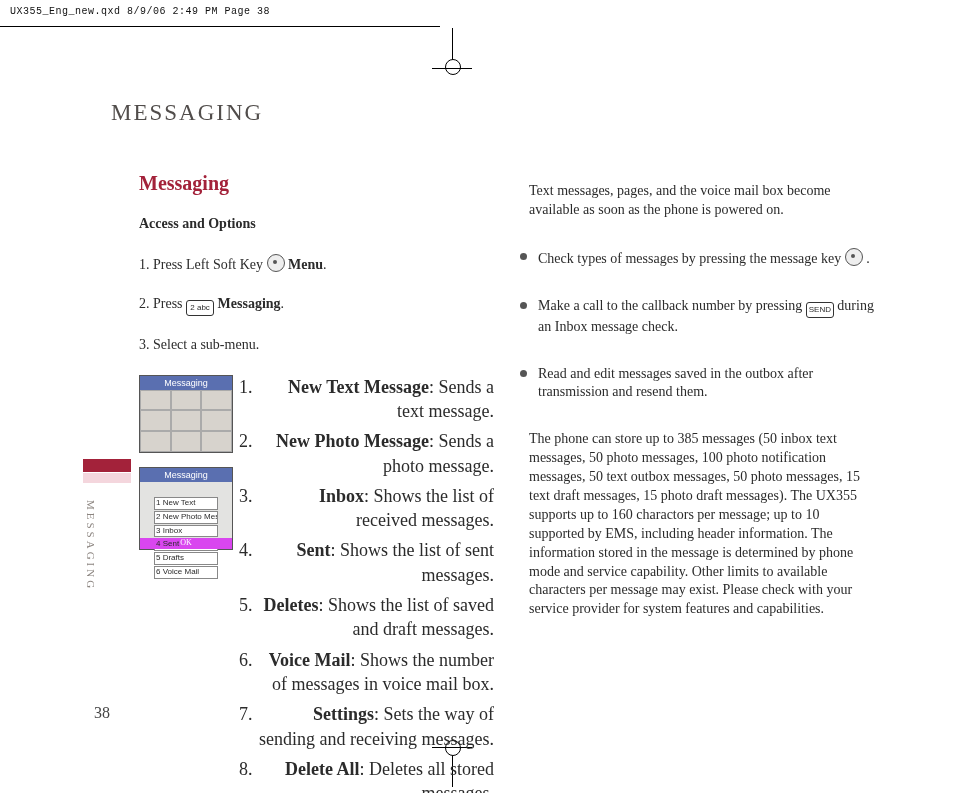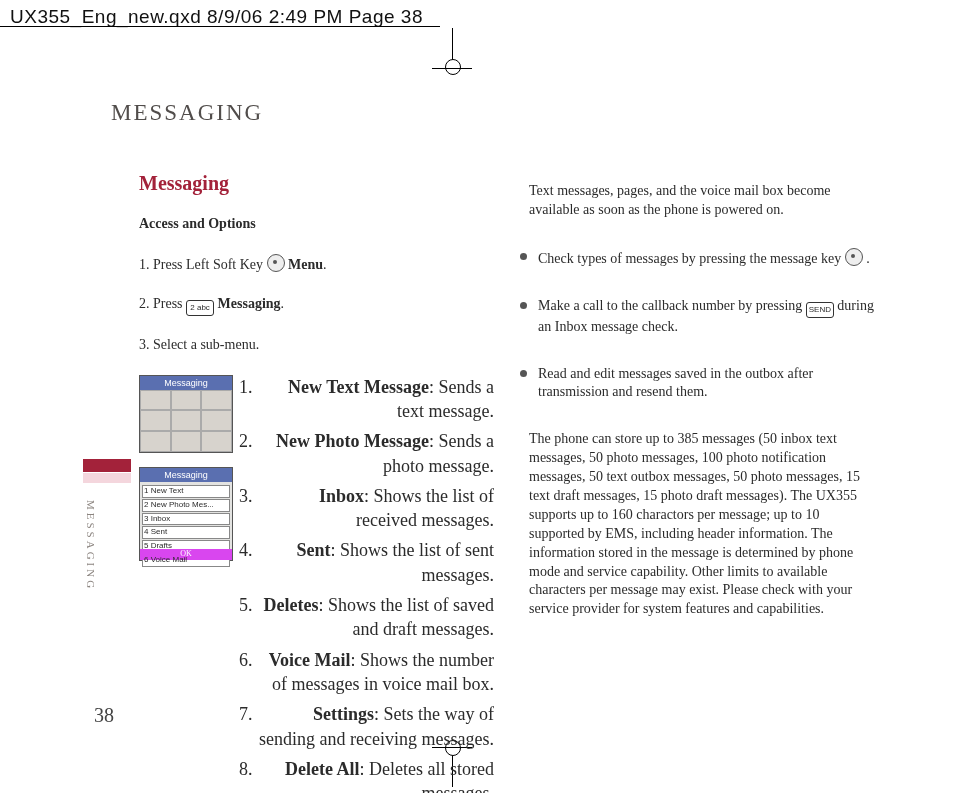--- a/index.html
+++ b/index.html
@@ -10,22 +10,22 @@
     background: #fff;
     font-family: Georgia, 'Times New Roman', serif;
     color: #2b2b2b;
     position: relative;
     overflow: hidden;
   }
   .header-strip {
     position: absolute;
     top: 6px;
     left: 10px;
-    font-family: Liberation Sans, sans-serif;
-    font-size: 19px;
+    font-family: Liberation Mono, monospace;
+    font-size: 10px;
     letter-spacing: 0.5px;
     color: #111;
   }
   .header-rule {
     position: absolute;
     top: 26px;
     left: 0;
     height: 0;
     border-top: 1px solid #000;
     width: 440px;
@@ -118,21 +118,21 @@
     left:83px;
     width:48px;
     height:10px;
     background:#f4d6dd;
   }
 
   .page-number {
     position: absolute;
     left: 94px;
     top: 704px;
-    font-size: 20px;
+    font-size: 16px;
     color: #444;
   }
 
   .col {
     position: absolute;
     width: 355px;
     font-size: 14px;
     line-height: 1.35;
   }
   .col-left {
@@ -206,24 +206,24 @@
   }
   .thumb .bar {
     background:#5a6fb0;
     color:#fff;
     font-size:9px;
     text-align:center;
     padding:1px 0;
     font-family:sans-serif;
   }
   .thumb .body {
-    height:67px;
+    height:56px;
     font-size:8px;
     font-family:sans-serif;
-    padding:2px;
+    padding:14px;
     box-sizing:border-box;
   }
   .thumb .row {
     background:#fff;
     border:1px solid #888;
     margin:1px 0;
     padding:0 1px;
     white-space:nowrap;
     overflow:hidden;
   }

